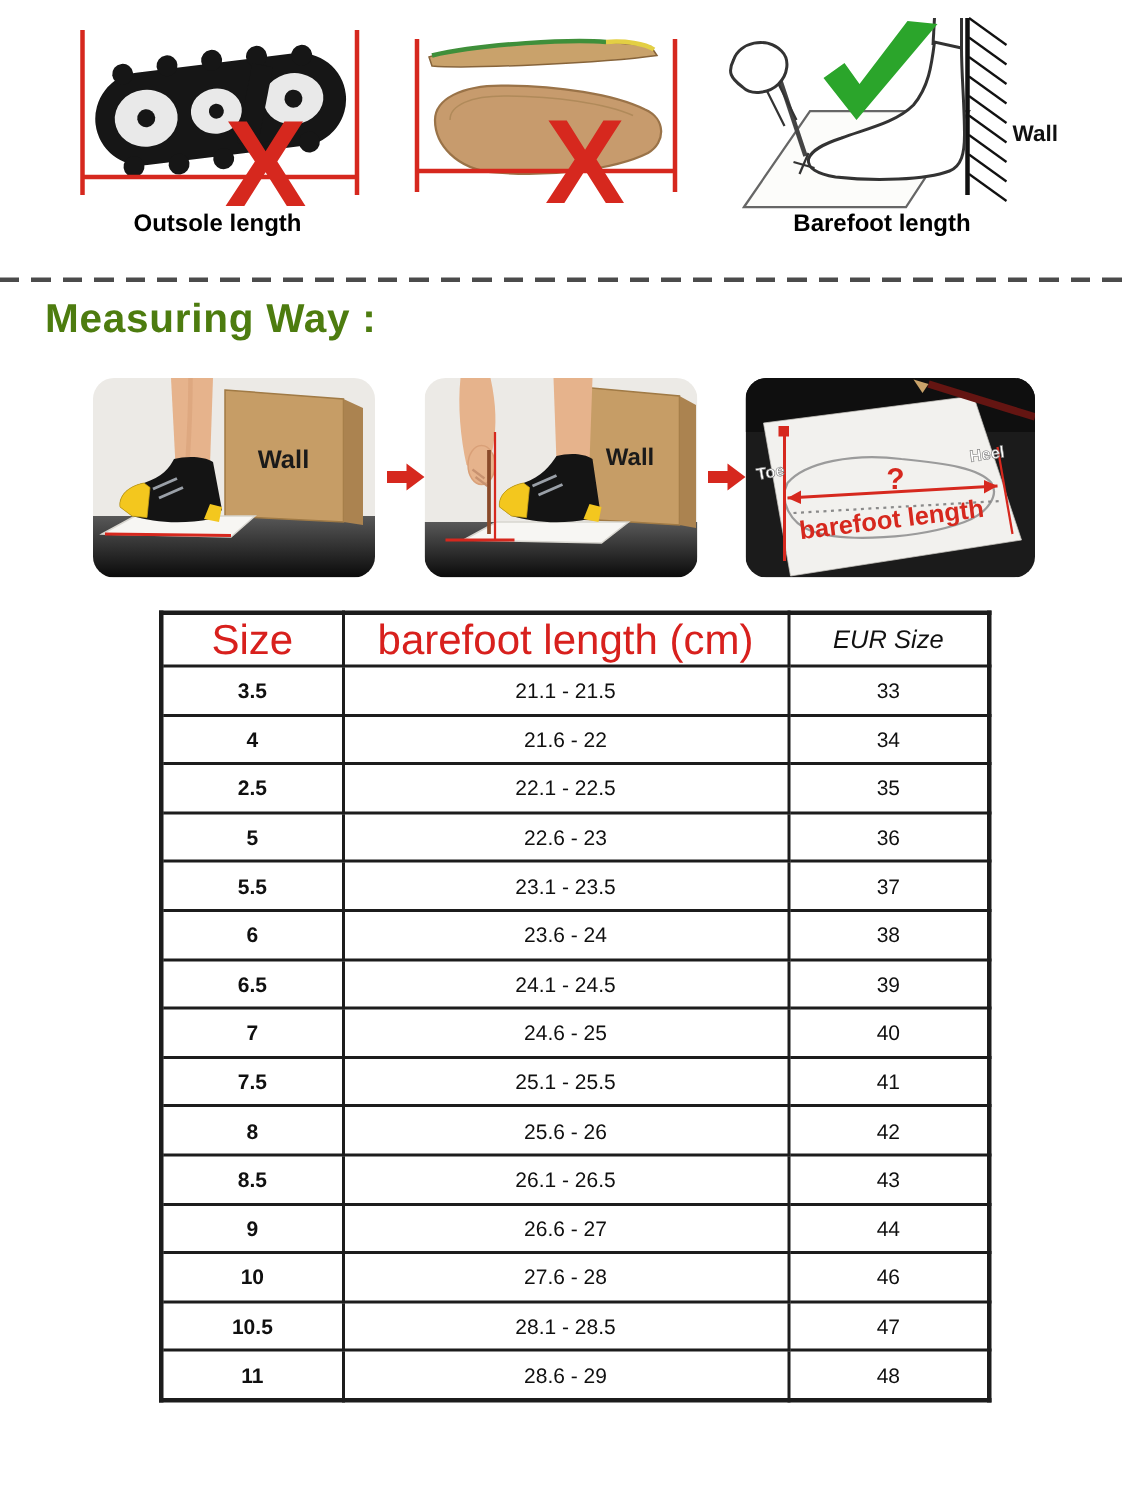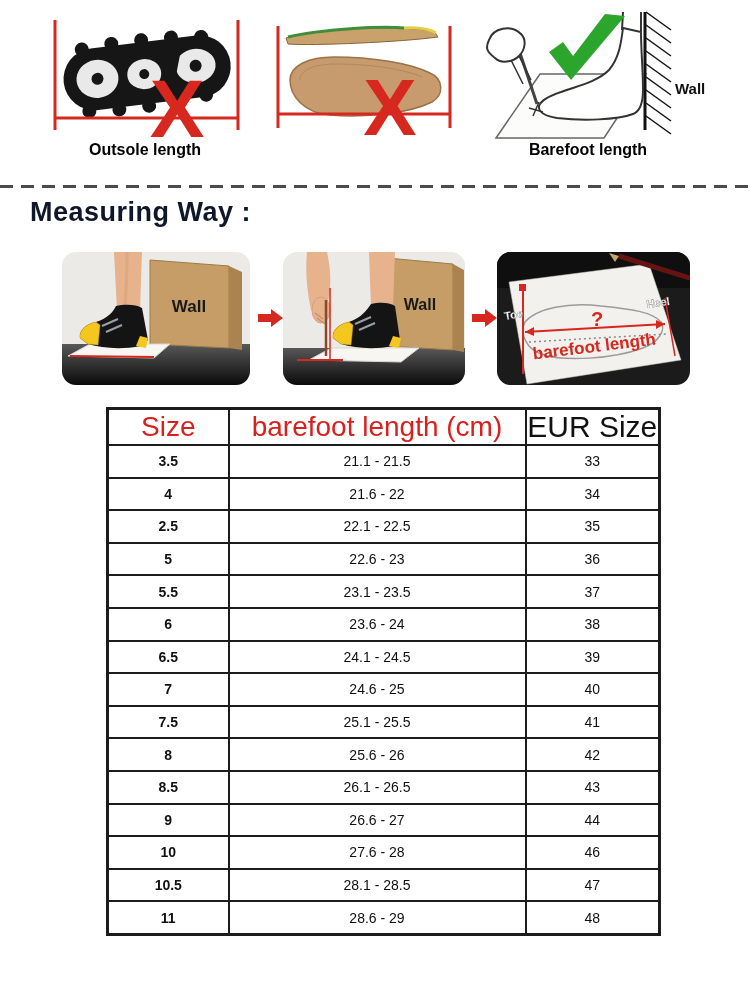--- a/index.html
+++ b/index.html
@@ -2,31 +2,31 @@
 <html><head>
 <meta charset="utf-8">
 <style>
   html,body{margin:0;padding:0;background:#ffffff;}
   #page{position:relative;width:750px;height:1000px;background:#ffffff;overflow:hidden;
         font-family:"Liberation Sans",sans-serif;color:#111;}
   .abs{position:absolute;}
   .fig-caption{position:absolute;top:141px;text-align:center;font-size:16px;font-weight:bold;color:#000000;}
   #divider{position:absolute;left:0;top:185px;width:750px;height:3px;
            background:repeating-linear-gradient(90deg,#4b4b4b 0 13px,transparent 13px 21px);}
-  #heading{position:absolute;left:30px;top:197px;font-size:27px;font-weight:bold;color:#0f172a;letter-spacing:.5px;}
+  #heading{position:absolute;left:30px;top:197px;font-size:27px;font-weight:bold;color:#4d7c0f;letter-spacing:.5px;}
   .photo{position:absolute;top:252px;height:133px;border-radius:14px;overflow:hidden;}
   .photo svg{display:block;}
   .flow-arrow{position:absolute;top:308px;width:26px;height:20px;}
   
   #size-table{position:absolute;left:106px;top:407px;border-collapse:collapse;table-layout:fixed;
               border:3px solid #1c1c1c;background:#fff;}
   #size-table th,#size-table td{border:2px solid #1c1c1c;text-align:center;vertical-align:middle;padding:0;}
   #size-table th{height:33px;font-weight:normal;}
   .hdr-red{color:#d8201d;font-size:28px;}
-  .hdr-black{color:#111;font-size:30px;}
+  .hdr-black{color:#111;font-size:17px;font-style:italic;}
   #size-table td{height:30.6px;font-size:14px;color:#101010;}
   #size-table td:first-child{font-weight:bold;}
   svg text{font-family:"Liberation Sans",sans-serif;}
 </style>
 </head>
 <body>
 
 <div id="page">
 
   <svg class="abs" style="left:45px;top:16px;" width="200" height="124" viewBox="0 0 200 124">

